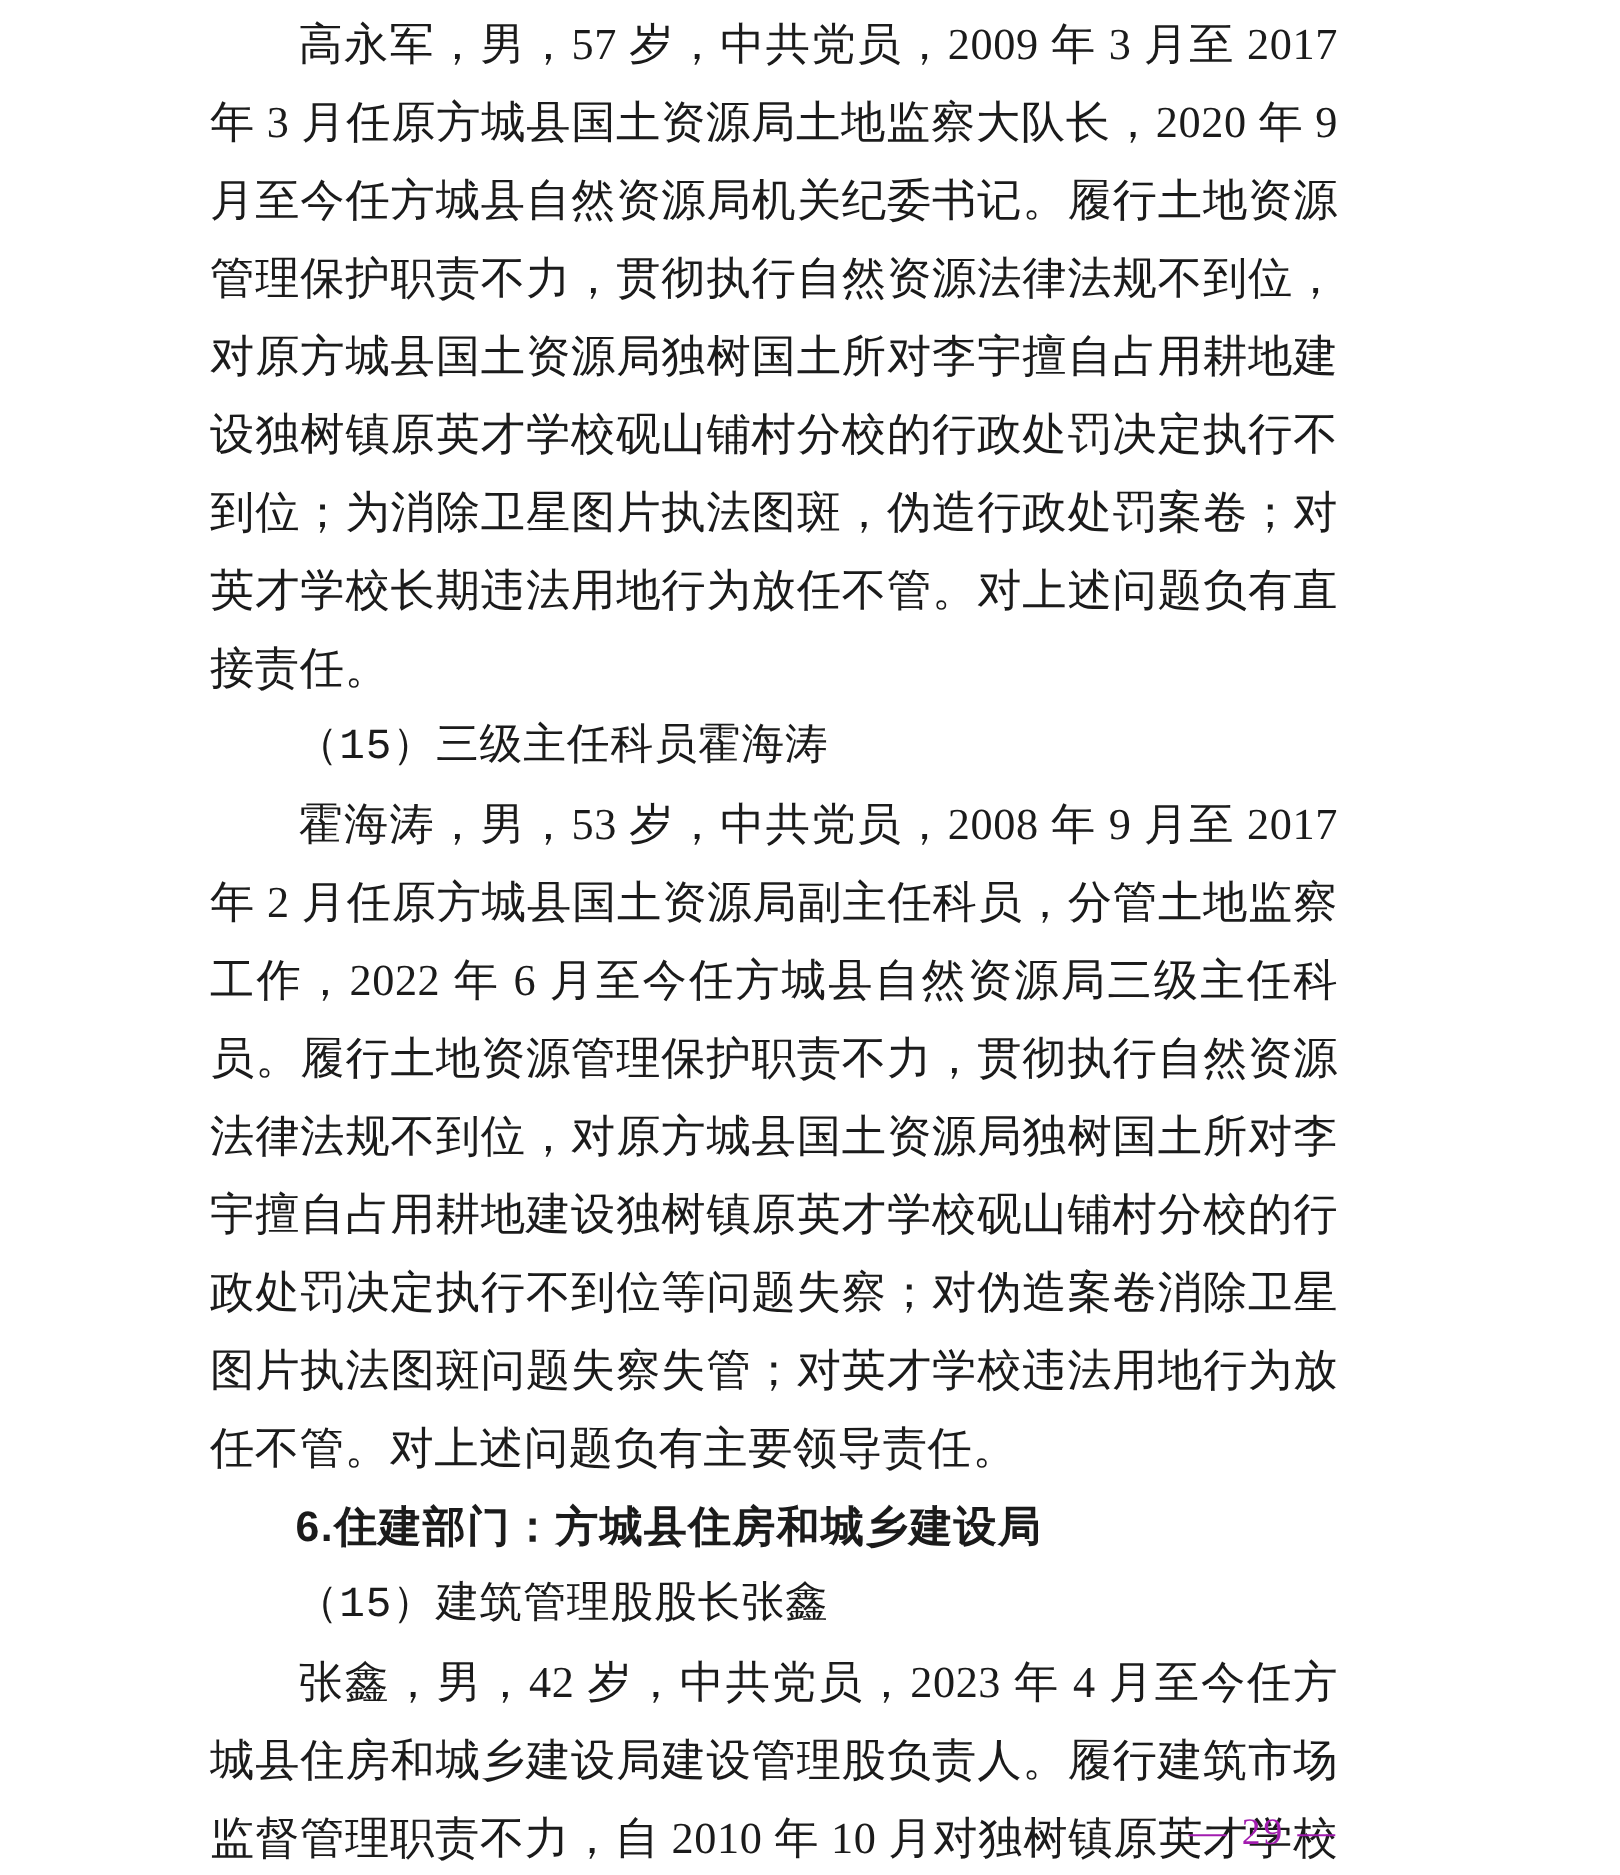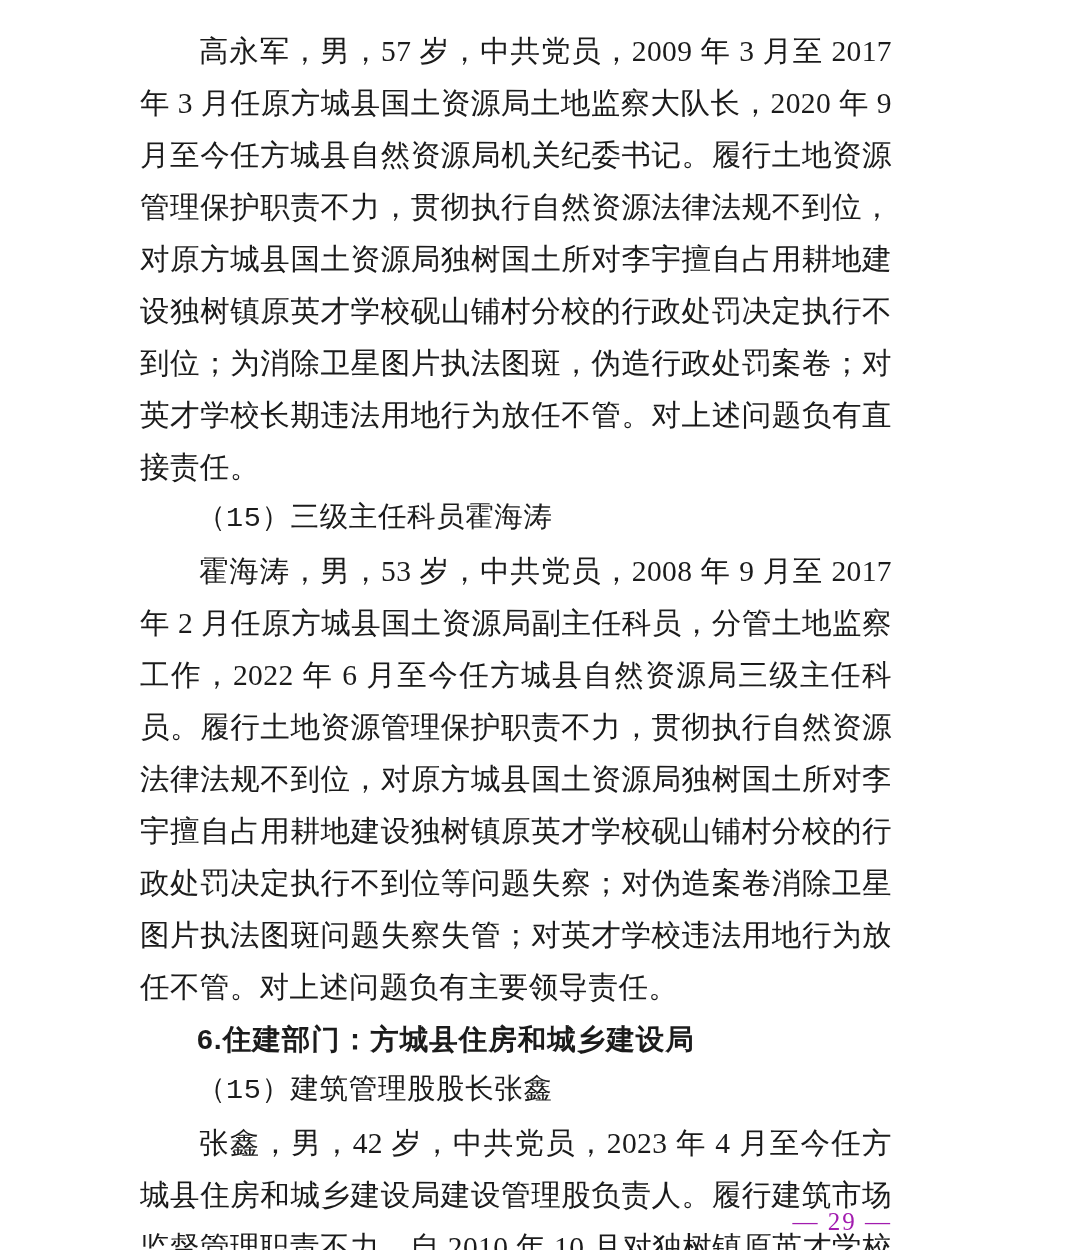--- a/index.html
+++ b/index.html
@@ -12,21 +12,21 @@
     height: 1250px;
     font-family: "Liberation Serif", "DejaVu Serif", serif;
     color: #1a1a1a;
     position: relative;
     overflow: hidden;
   }
   .page {
     width: 1004px;
     height: 1250px;
     box-sizing: border-box;
-    padding: 25px 112px 0 140px;
+    padding: 4px 112px 0 140px;
     position: relative;
   }
   .doc-body {
     font-size: 29.5px;
     line-height: 52px;
     text-align: justify;
     text-justify: inter-ideograph;
     letter-spacing: 0.4px;
     color: #1b1b1b;
   }

